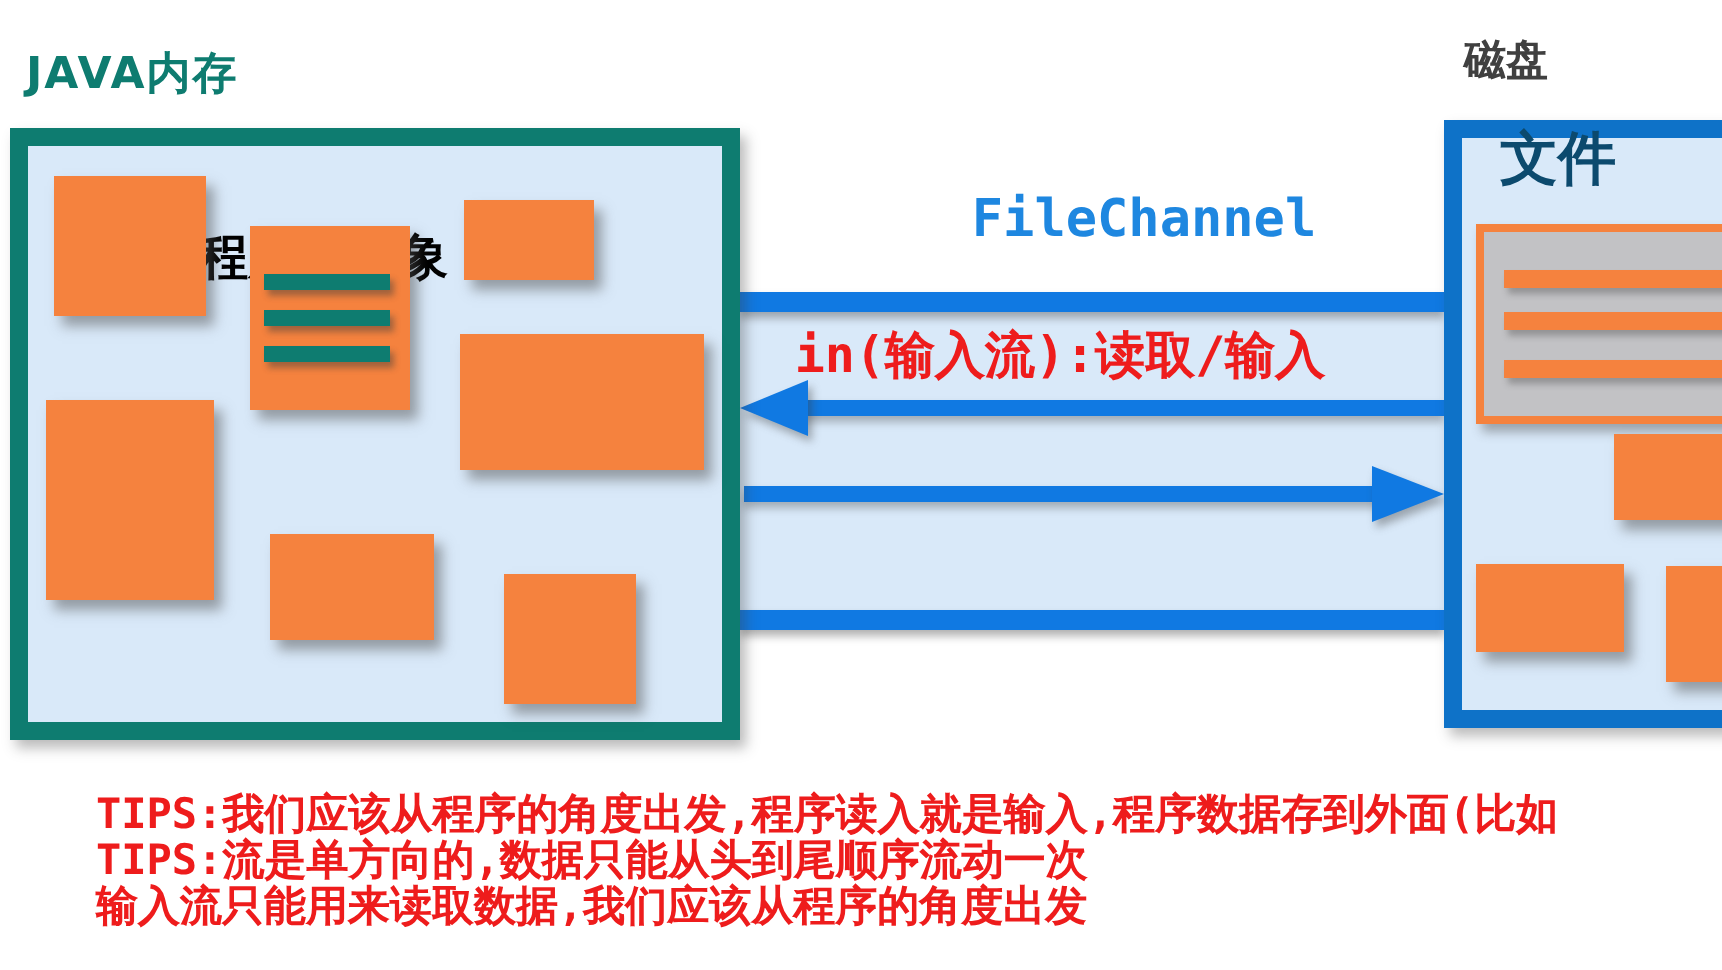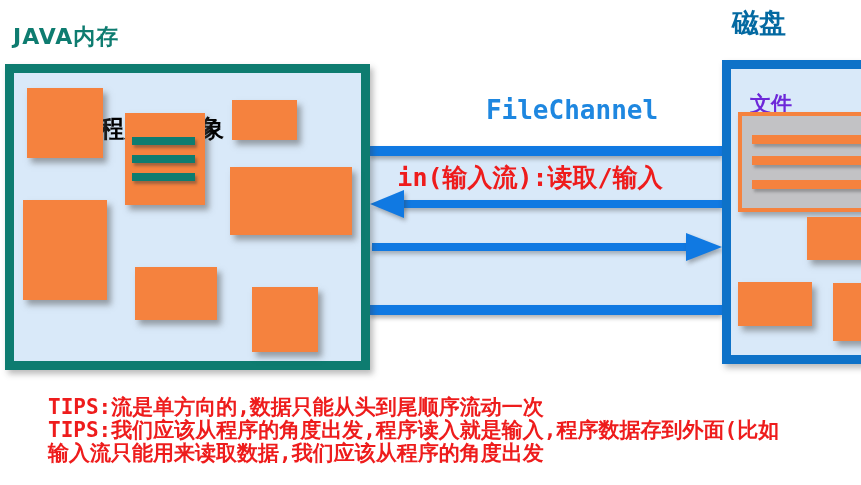--- a/index.html
+++ b/index.html
@@ -3,21 +3,21 @@
 <meta charset="utf-8">
 <style>
   html,body{margin:0;padding:0;background:#ffffff;}
   #stage{
     position:relative;width:861px;height:485px;overflow:hidden;
     background:#ffffff;font-family:"DejaVu Sans",sans-serif;
   }
   
   .title{position:absolute;font-weight:bold;white-space:nowrap;}
   #java-title{left:13px;top:22px;font-size:22px;color:#0e7c70;letter-spacing:1px;}
-  #disk-title{left:732px;top:5px;font-size:27px;color:#0369a1;}
+  #disk-title{left:732px;top:16px;font-size:21px;color:#404040;}
   
   #memory-box{
     position:absolute;left:5px;top:64px;width:365px;height:306px;
     box-sizing:border-box;border:9px solid #0e7c70;background:#d9e9f9;
     box-shadow:3px 4px 6px rgba(60,60,60,.35);
   }
   #memory-label{position:absolute;left:99px;top:81px;font-size:25px;font-weight:bold;color:#000000;white-space:nowrap;margin-top:31px;}
   .obj{
     position:absolute;background:#f5823e;
     box-shadow:4px 5px 6px rgba(80,80,80,.5);
@@ -53,21 +53,21 @@
     left:686px;top:233px;
     border-top:14px solid transparent;border-bottom:14px solid transparent;
     border-left:36px solid #1079e2;
   }
   
   #disk-box{
     position:absolute;left:722px;top:60px;width:160px;height:304px;
     box-sizing:border-box;border:9px solid #0e72c8;background:#d9e9f9;
     box-shadow:3px 4px 6px rgba(60,60,60,.35);
   }
-  #file-label{position:absolute;left:750px;top:90px;font-size:21px;font-weight:bold;color:#6d28d9;white-space:nowrap;}
+  #file-label{position:absolute;left:750px;top:60px;font-size:29px;font-weight:bold;color:#0c4a6e;white-space:nowrap;}
   #file-box{
     position:absolute;left:738px;top:112px;width:146px;height:100px;
     box-sizing:border-box;border:4px solid #f5823e;background:#c2c2c5;
     box-shadow:3px 4px 5px rgba(80,80,80,.45);
   }
   .file-stripe{position:absolute;left:10px;right:0;height:9px;background:#f5823e;box-shadow:2px 3px 3px rgba(80,80,80,.4);}
   
   #tips{
     position:absolute;left:48px;top:396px;
     font-family:"DejaVu Sans Mono","DejaVu Sans",monospace;
@@ -114,18 +114,18 @@
   <div id="file-box">
     <div class="file-stripe" style="top:19px;"></div>
     <div class="file-stripe" style="top:40px;"></div>
     <div class="file-stripe" style="top:64px;"></div>
   </div>
   <div class="obj" style="left:807px;top:217px;width:62px;height:43px;"></div>
   <div class="obj" style="left:738px;top:282px;width:74px;height:44px;"></div>
   <div class="obj" style="left:833px;top:283px;width:55px;height:58px;"></div>
 
   <div id="tips">
+    <div>TIPS:我们应该从程序的角度出发,程序读入就是输入,程序数据存到外面(比如</div>
     <div>TIPS:流是单方向的,数据只能从头到尾顺序流动一次</div>
-    <div>TIPS:我们应该从程序的角度出发,程序读入就是输入,程序数据存到外面(比如</div>
     <div>输入流只能用来读取数据,我们应该从程序的角度出发</div>
   </div>
 
 </div>
 
 </body></html>

